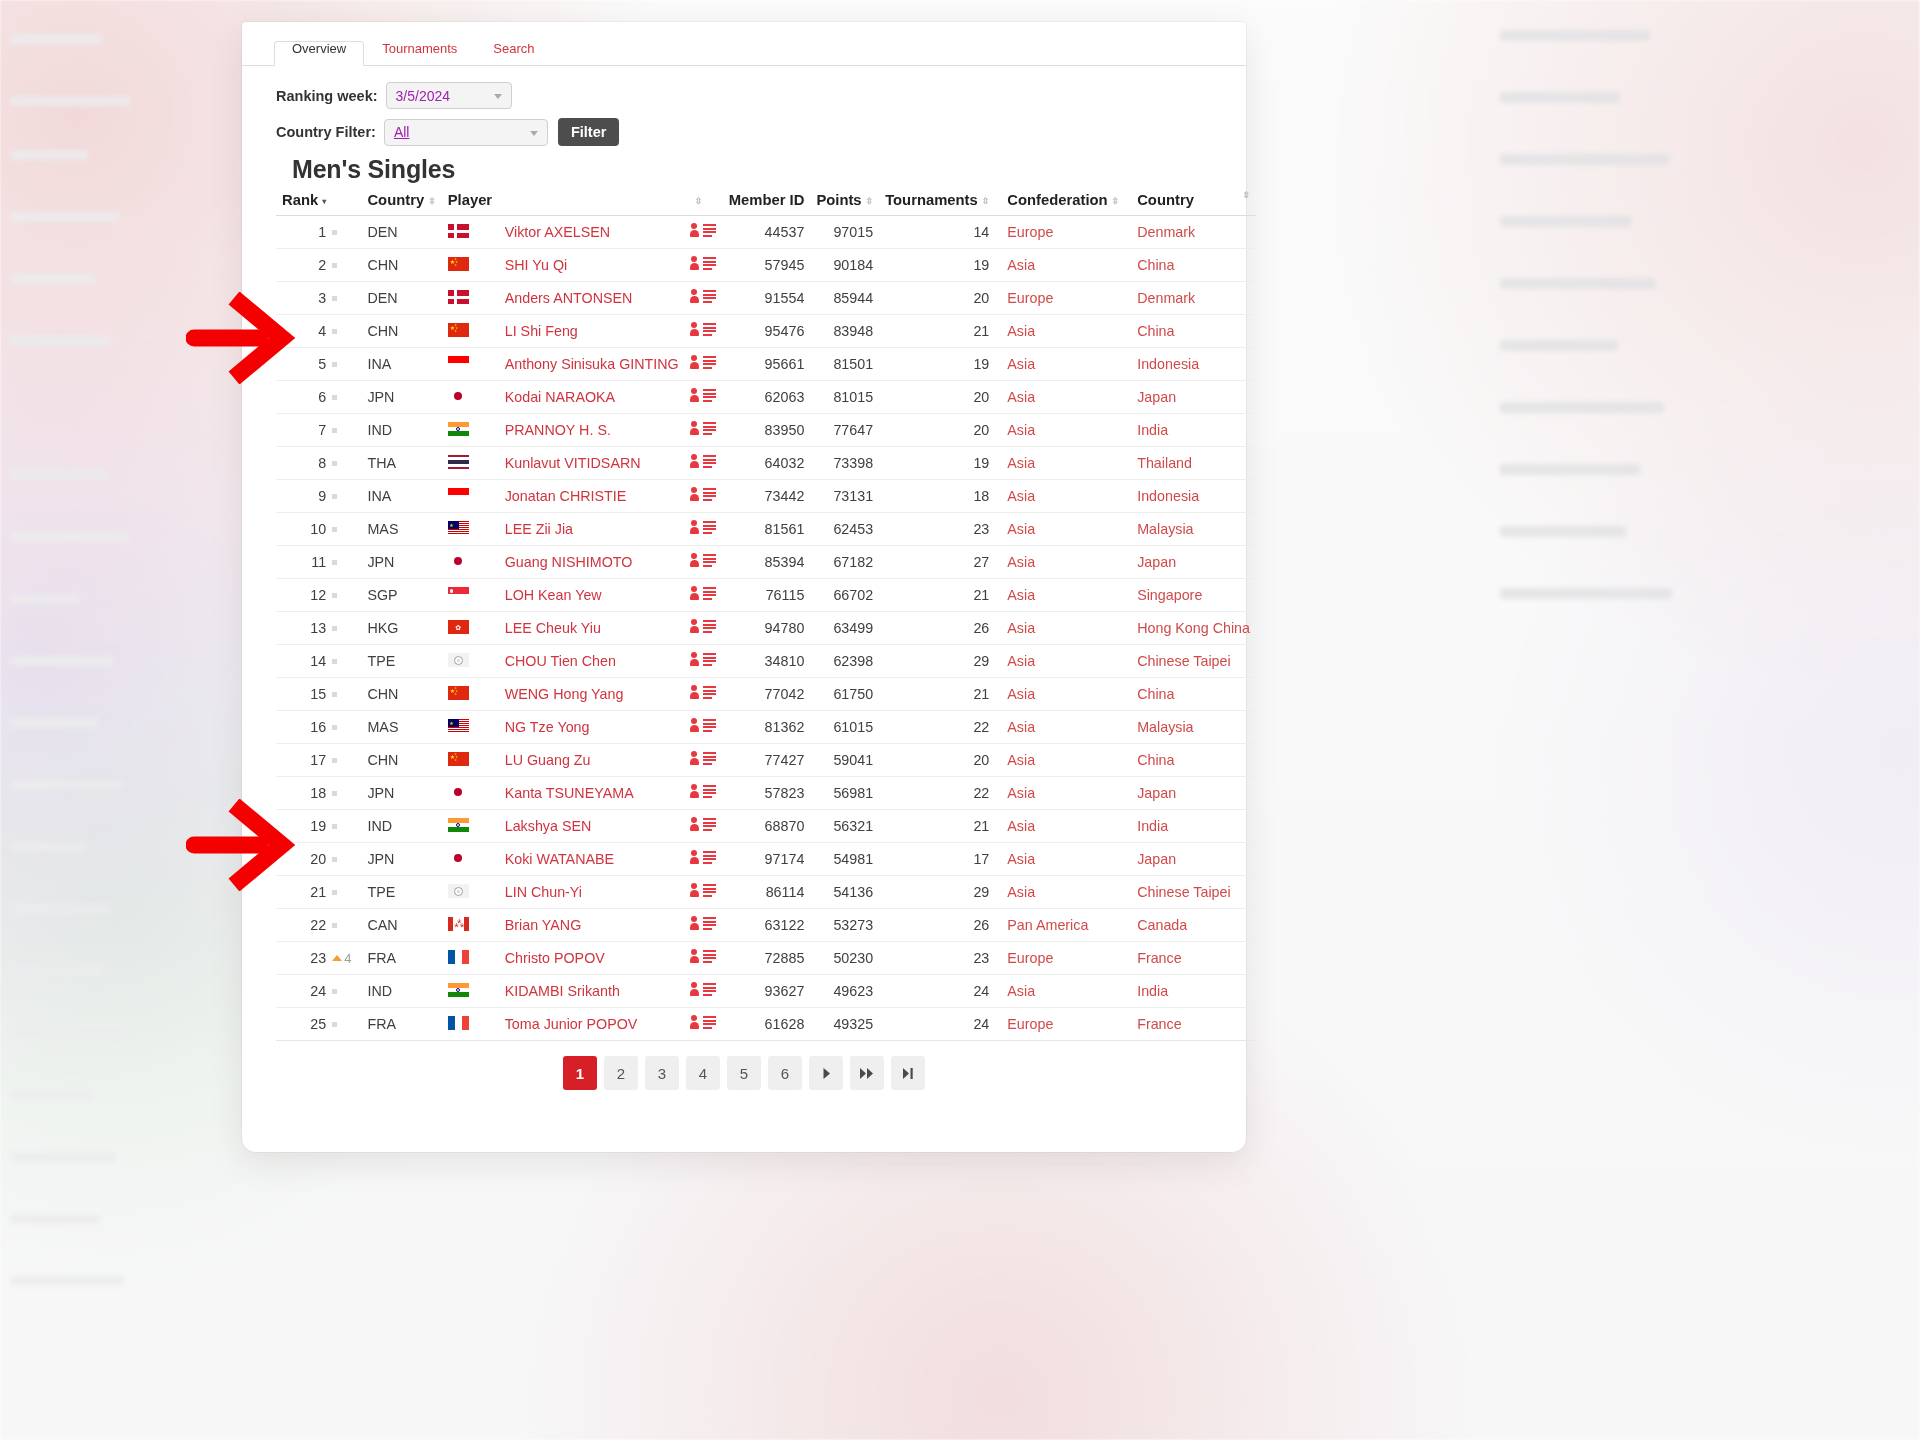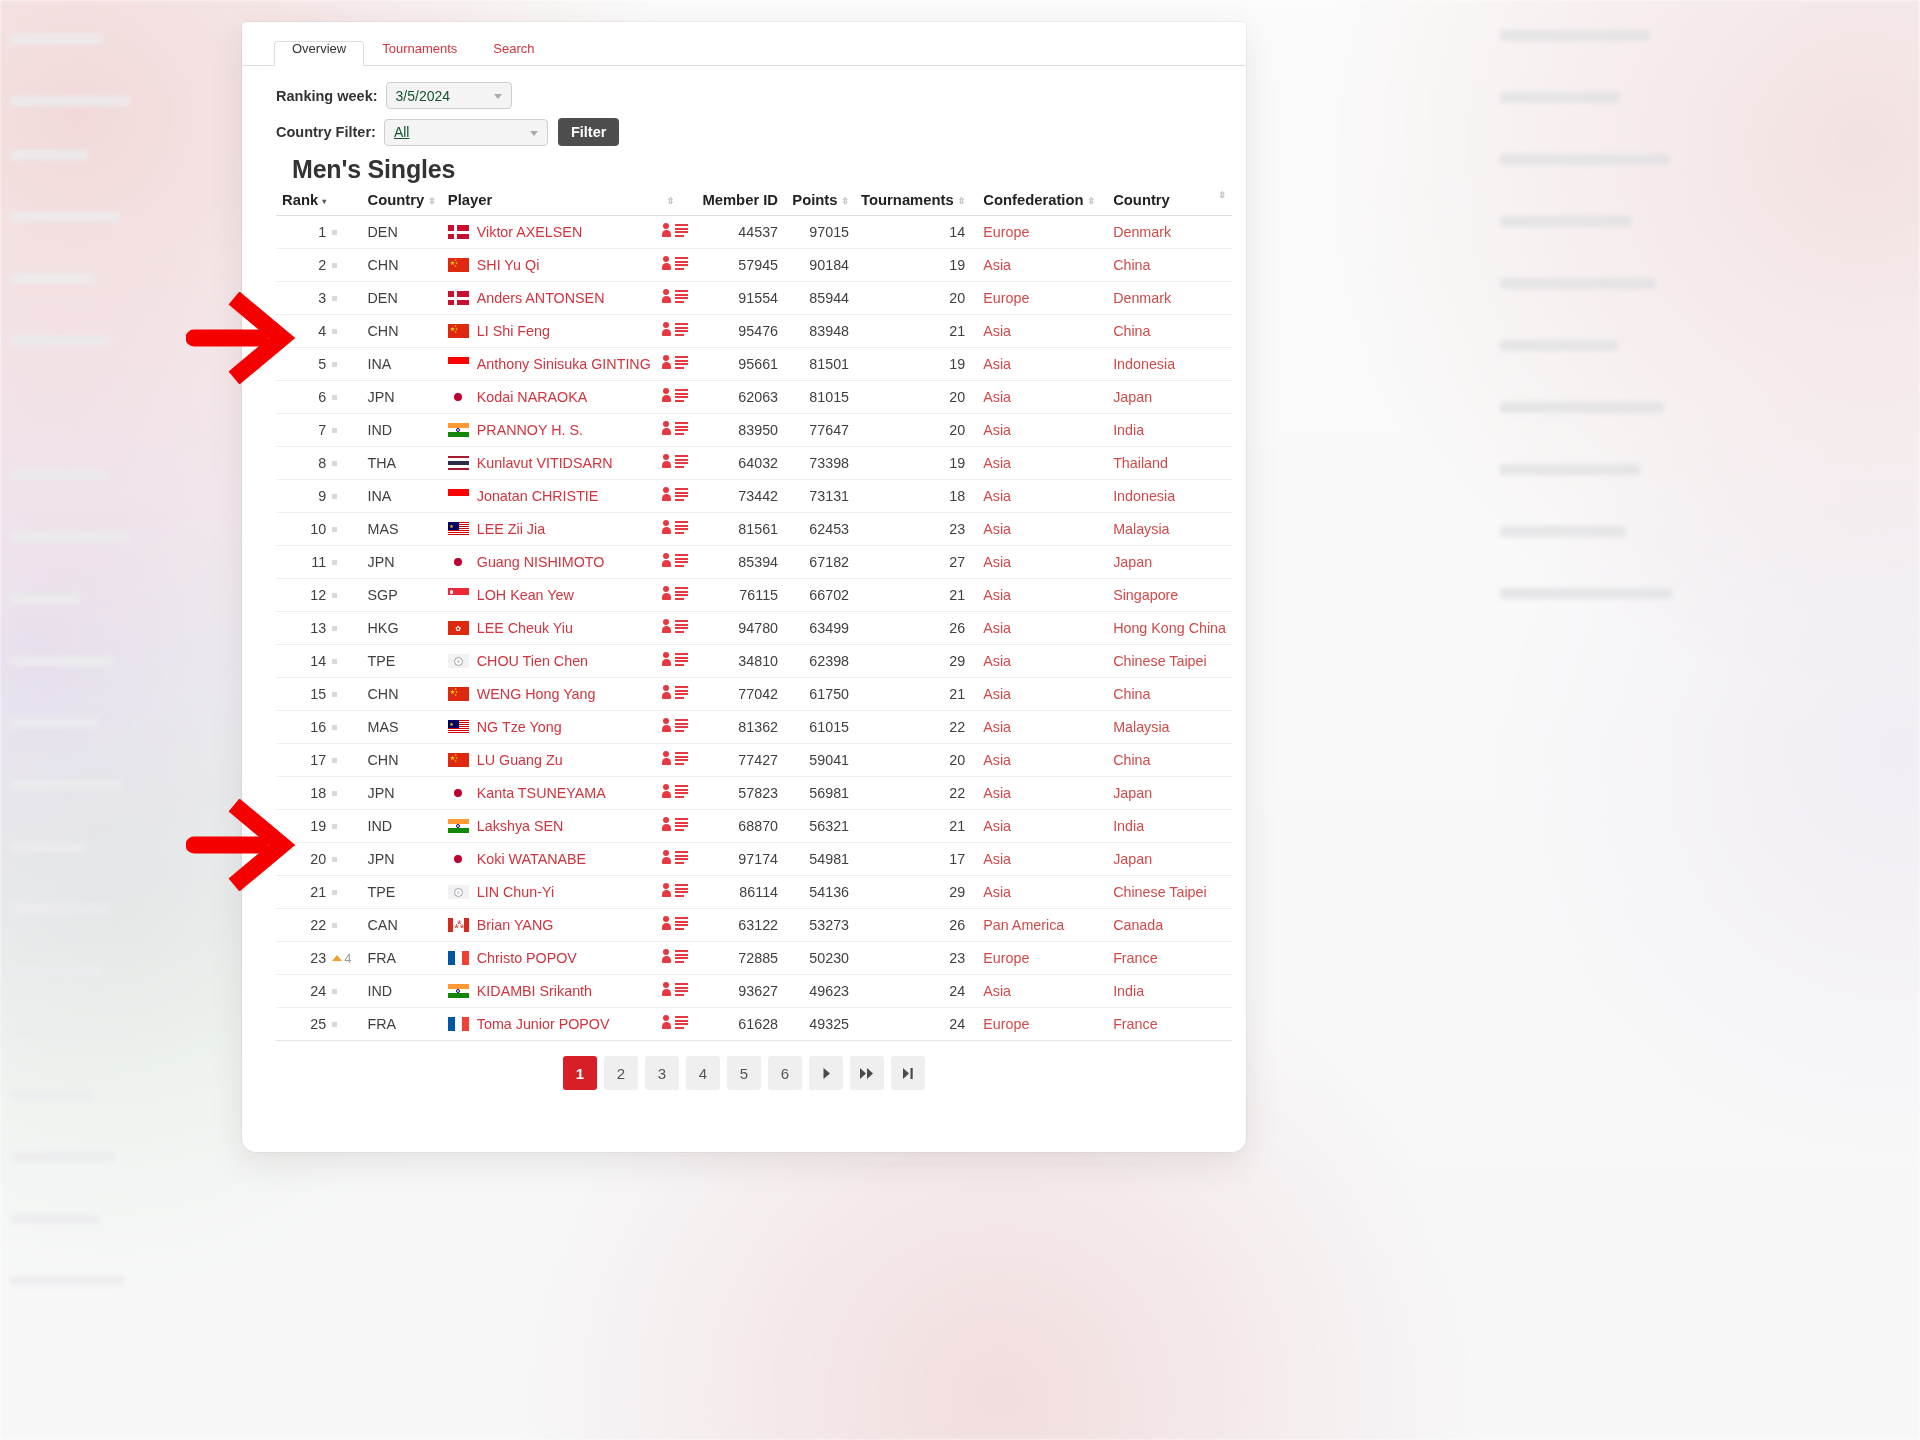--- a/index.html
+++ b/index.html
@@ -84,21 +84,21 @@
   .fselect {
     position:relative;
     height:27px;
     background:#f4f4f4;
     border:1px solid #cfcfcf;
     border-radius:4px;
     display:flex;
     align-items:center;
     padding:0 26px 0 9px;
     font-size:14px;
-    color:#14532d;
+    color:#a21caf;
     cursor:pointer;
     min-width:60px;
   }
   .fselect .caret {
     position:absolute;
     right:9px; top:50%;
     margin-top:-1.5px;
     width:0;height:0;
     border-left:4.5px solid transparent;
     border-right:4.5px solid transparent;
@@ -205,21 +205,21 @@
   .flag {
     display:inline-block;
     width:21px; height:14px;
     vertical-align:-2px;
     margin-right:8px;
     border:0;
     position:relative;
     overflow:hidden;
     background:#eee;
   }
-  .player-cell { display:flex; align-items:center; }
+  .player-cell { display:flex; align-items:flex-start;gap:28px; }
 
   
   .picon { display:inline-block; width:26px; height:15px; position:relative; }
   .picon .head {
     position:absolute; left:0; top:0;
     width:6px;height:6px;border-radius:50%;background:#e8383f;
   }
   .picon .body {
     position:absolute; left:-1px; top:7px;
     width:9px;height:7px;border-radius:5px 5px 1px 1px;background:#e8383f;

